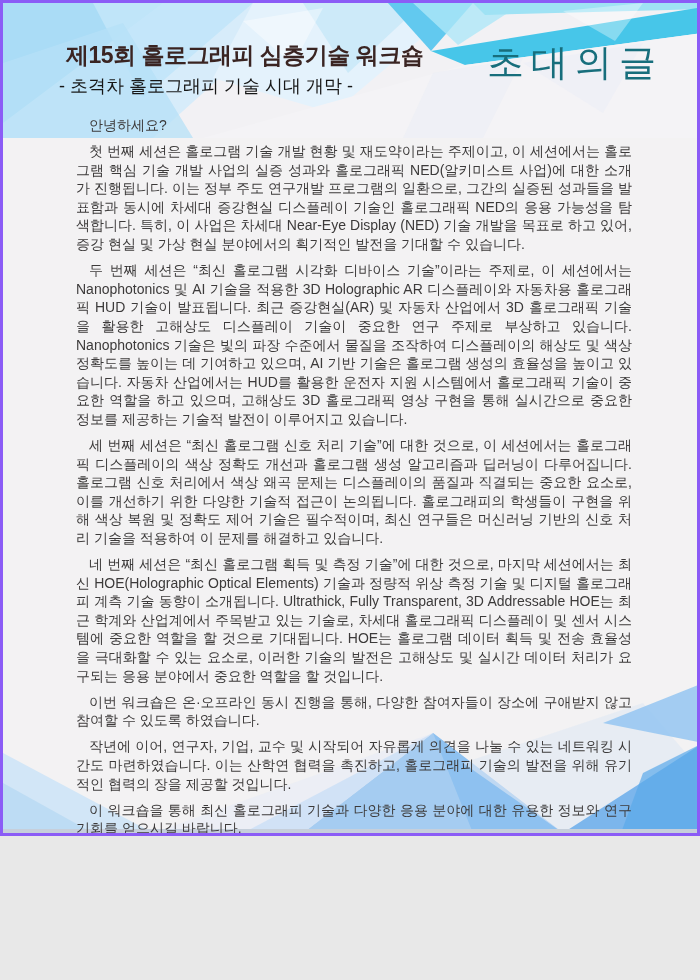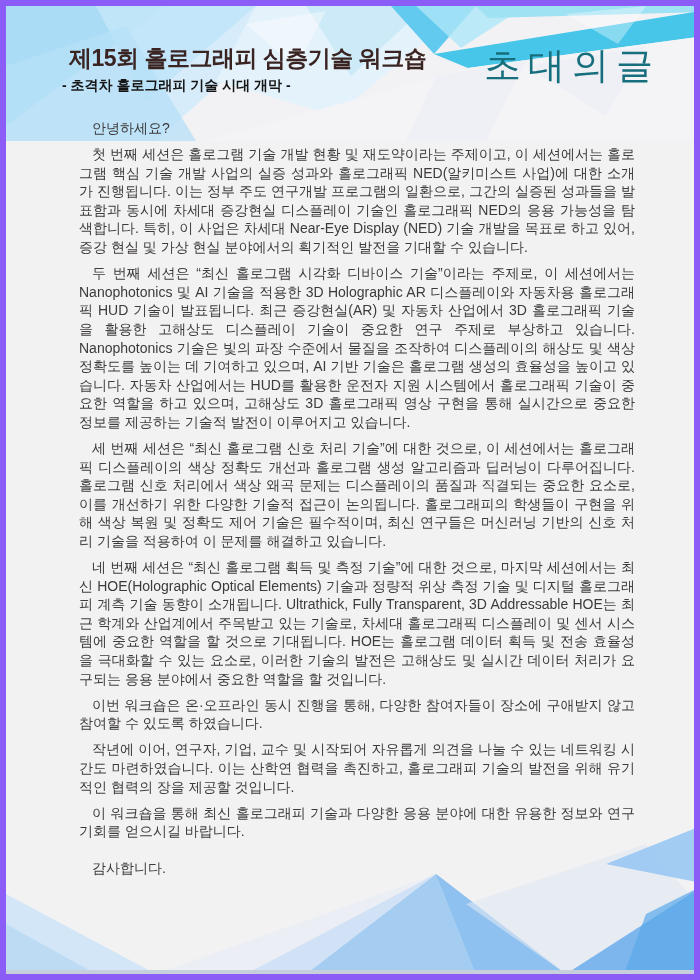--- a/index.html
+++ b/index.html
@@ -7,40 +7,40 @@
     --heading-color:#176e7c;
     --body-color:#3c3a3a;
     --subtitle-color:#161616;
     --signature-color:#2e2c2c;
     --accent-cyan:#47c6e9;
     --page-bg:#f3f2f3;
   }
   html,body{margin:0;padding:0;background:#e8e8e8;}
   .page{
     position:relative;
-    width:700px;height:980px;
+    width:700px;height:836px;
     margin:0 auto;
     background:var(--page-bg);
-    border:6px solid #8b5cf6;
+    border:3px solid #8b5cf6;
     box-sizing:border-box;
     overflow:hidden;
     font-family:"Liberation Sans","DejaVu Sans",sans-serif;
   }
   .poly-top{position:absolute;top:0;left:0;width:700px;height:135px;}
   .poly-bottom{position:absolute;bottom:0;left:0;width:700px;height:150px;}
   .accent{fill:var(--accent-cyan);}
   .header-title{
     position:absolute;left:63px;top:37px;
     font-size:23px;font-weight:bold;
     color:var(--title-color);letter-spacing:-0.5px;
     white-space:nowrap;
   }
   .header-subtitle{
     position:absolute;left:56px;top:71px;
-    font-size:14px;font-weight:bold;
+    font-size:18px;font-weight:normal;
     color:var(--subtitle-color);
     white-space:nowrap;
   }
   .invite-heading{
     position:absolute;top:35px;right:34px;
     font-size:37px;font-weight:normal;
     color:var(--heading-color);
     letter-spacing:7px;
     white-space:nowrap;
   }

